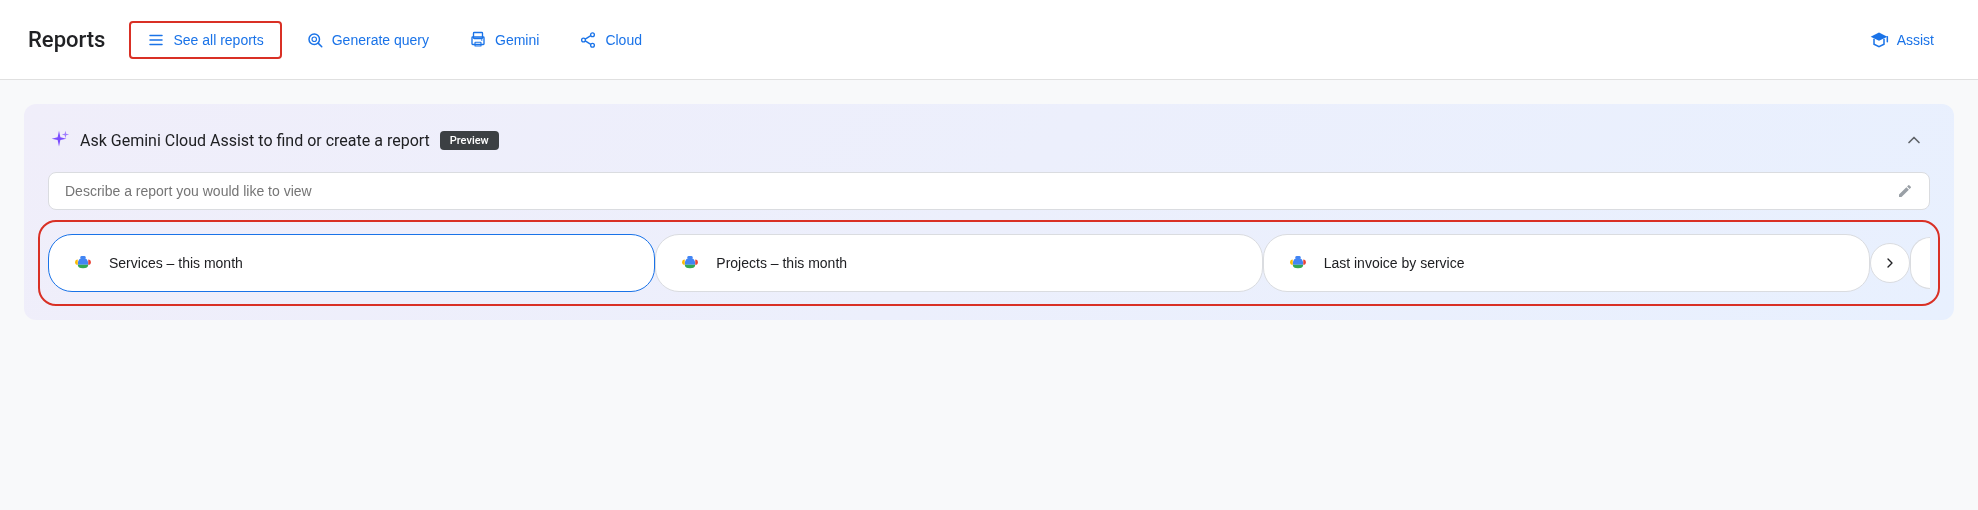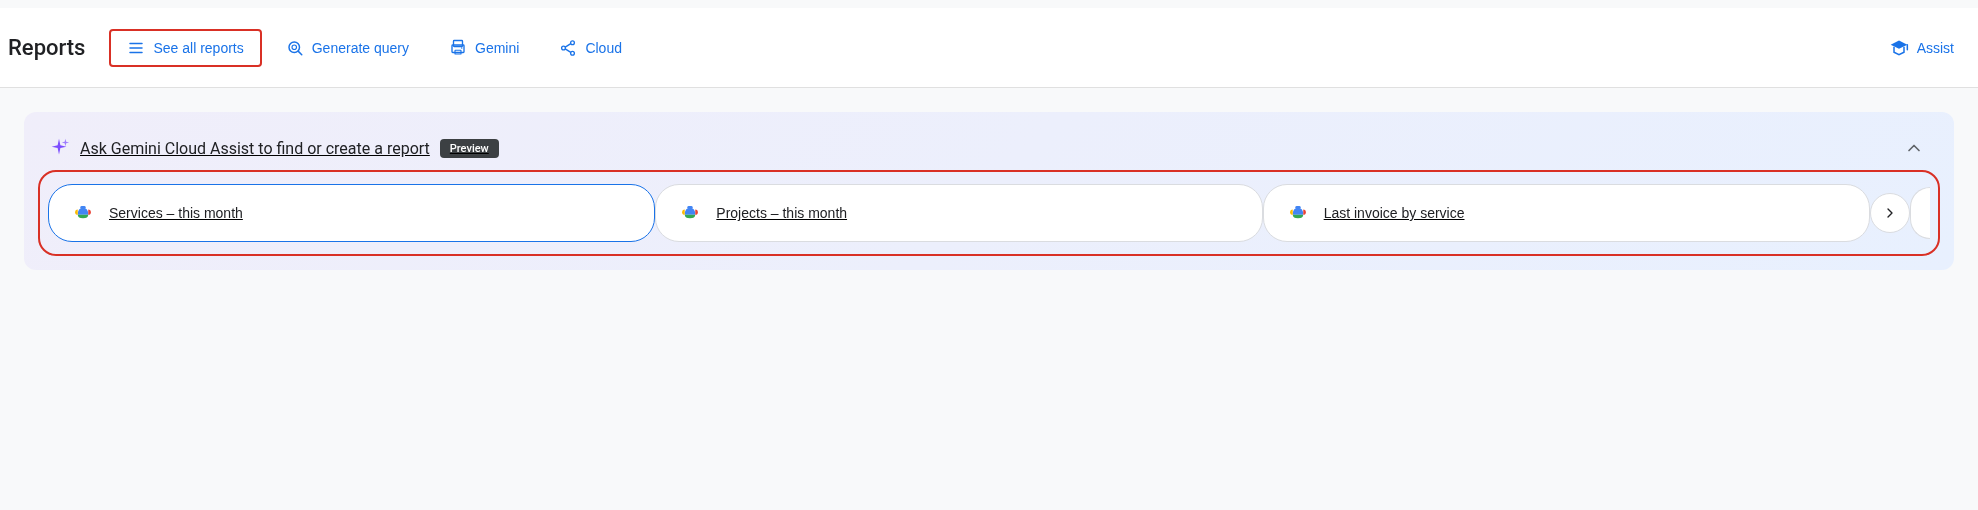--- a/index.html
+++ b/index.html
@@ -7,26 +7,25 @@
       font-family: 'Google Sans', Roboto, Arial, sans-serif;
       background: #f8f9fa;
       min-height: 510px;
       width: 1978px;
     }
 
     
     .top-bar {
       display: flex;
       align-items: center;
-      padding: 0 8px;
+      padding: 0 28px;
       height: 80px;
       background: #fff;
       border-bottom: 1px solid #e0e0e0;
       gap: 8px;
-      margin-top: 8px;
     }
 
     .top-bar-title {
       font-size: 22px;
       font-weight: 500;
       color: #202124;
       margin-right: 16px;
     }
 
     .top-bar-btn {
@@ -50,21 +49,20 @@
       border-radius: 4px;
     }
 
     .top-bar-spacer {
       flex: 1;
     }
 
     
     .main-content {
       padding: 24px 24px 0 24px;
-      text-decoration: underline;
     }
 
     
     .gemini-panel {
       background: linear-gradient(135deg, #f0eefa 0%, #e8f0fe 100%);
       border-radius: 12px;
       padding: 20px 24px 24px 24px;
       position: relative;
     }
 
@@ -263,20 +261,26 @@
         <span class="gemini-title">Ask Gemini Cloud Assist to find or create a report</span>
         <span class="preview-badge">Preview</span>
       </div>
       <button class="collapse-btn">
         <svg width="20" height="20" viewBox="0 0 24 24" fill="none" xmlns="http://www.w3.org/2000/svg">
           <polyline points="6,15 12,9 18,15" stroke="#5f6368" stroke-width="2" stroke-linecap="round" stroke-linejoin="round" fill="none"></polyline>
         </svg>
       </button>
     </div>
 
+    <div class="search-box">
+      <input type="text" placeholder="Describe a report you would like to view" style="">
+      <svg width="16" height="16" viewBox="0 0 24 24" fill="none" xmlns="http://www.w3.org/2000/svg">
+        <path d="M3 17.25V21h3.75L17.81 9.94l-3.75-3.75L3 17.25zM20.71 7.04a1 1 0 0 0 0-1.41l-2.34-2.34a1 1 0 0 0-1.41 0l-1.83 1.83 3.75 3.75 1.83-1.83z" fill="#9aa0a6"></path>
+      </svg>
+    </div>
 
     <div class="suggestions-row">
 
       <button class="suggestion-btn active-border">
         <svg class="gcp-logo" viewBox="0 0 64 64" xmlns="http://www.w3.org/2000/svg">
           <path d="M32 8 L40 24 L56 24 L44 34 L48 50 L32 41 L16 50 L20 34 L8 24 L24 24 Z" fill="none"></path>
 
           <circle cx="32" cy="28" r="16" fill="none"></circle>
           <path d="M20 36 Q20 20 32 20 Q44 20 44 36" fill="#4285F4"></path>
           <path d="M20 36 L44 36 Q44 44 32 44 Q20 44 20 36 Z" fill="#34A853"></path>

